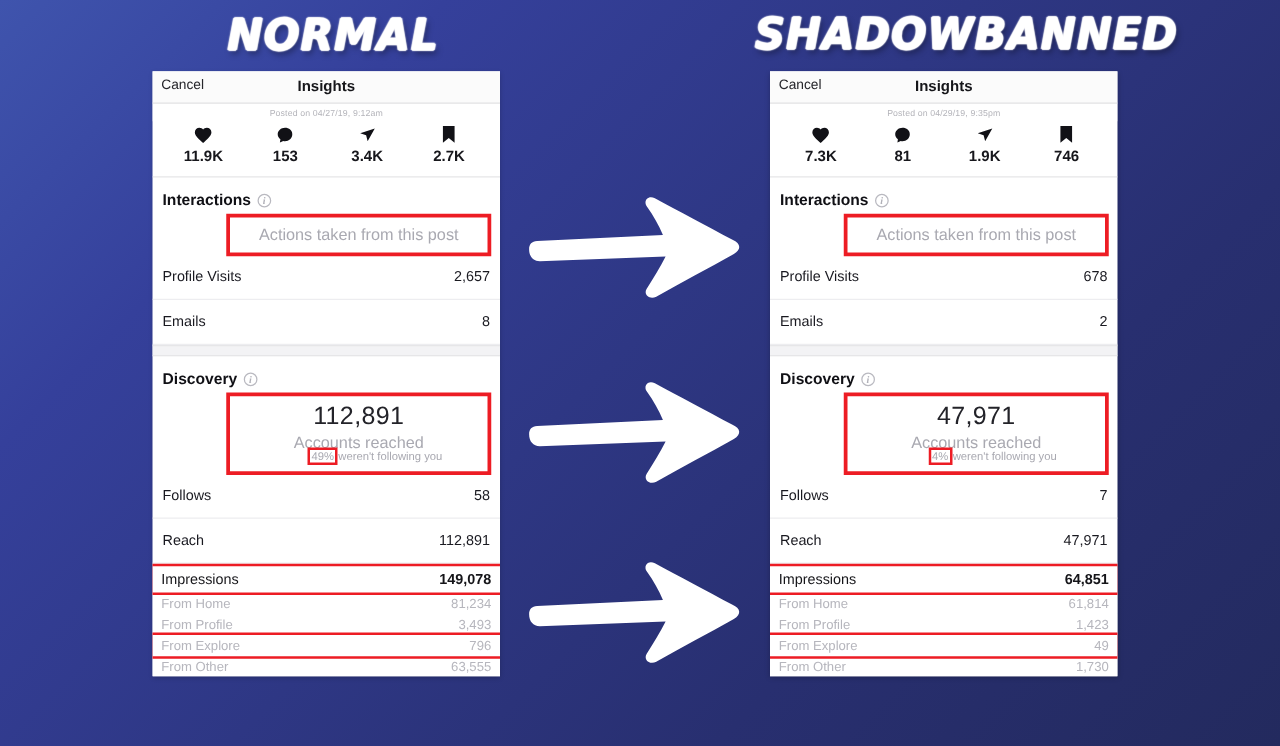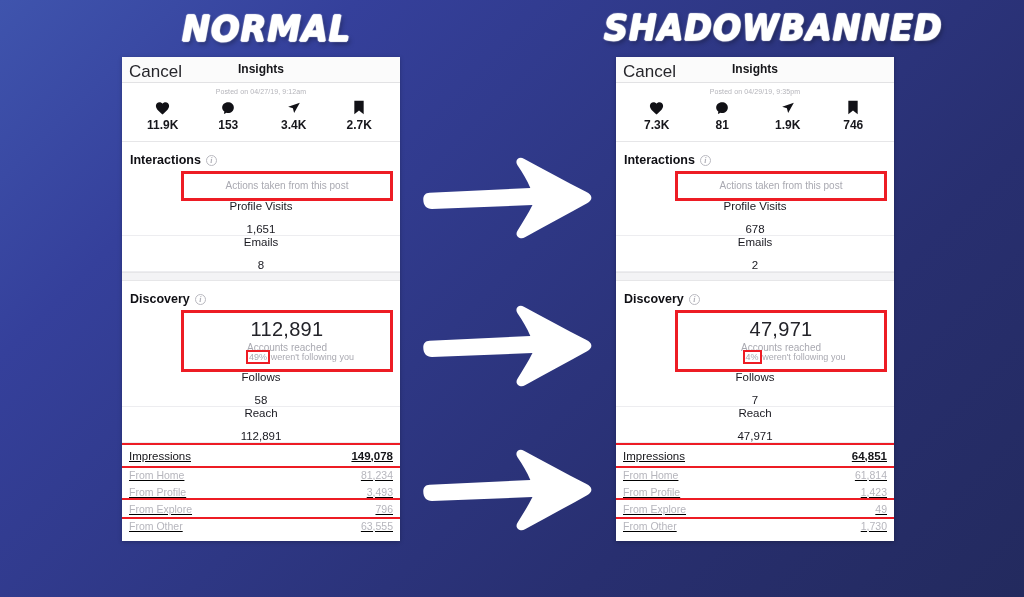--- a/index.html
+++ b/index.html
@@ -63,21 +63,21 @@
   
   .navbar {
     position: relative;
     height: 26px;
     background: #fbfbfb;
     border-bottom: 1px solid #e2e2e4;
   }
   .nav-cancel {
     position: absolute;
     left: 7px; top: 5px;
-    font-size: 17px;
+    font-size: 11px;
     color: #26262b;
   }
   .nav-title {
     position: absolute;
     left: 0; right: 0; top: 5px;
     text-align: center;
     font-size: 12px;
     font-weight: 700;
     color: #16161a;
   }
@@ -144,21 +144,21 @@
     text-align: center;
   }
   .bigblock.boxed { outline: 3px solid #ed1c24; }
   .big-num {
     font-size: 20px;
     color: #232329;
     font-weight: 400;
     letter-spacing: .3px;
   }
   .big-sub {
-    font-size: 10px;
+    font-size: 13px;
     color: #a9a9b1;
     margin-top: 1px;
   }
   .big-sub2 {
     font-size: 9px;
     color: #a9a9b1;
     margin-top: -1px;
   }
   .pct-box {
     display: inline-block;
@@ -173,33 +173,32 @@
   
   .row {
     display: flex;
     justify-content: space-between;
     align-items: center;
     padding: 0 8px;
     height: 36px;
     font-size: 11.5px;
     color: #191920;
     border-bottom: 1px solid #ededf0;
-    flex-direction: column;
   }
   .row .val { color: #1a1a21; }
 
   .divider-gap {
     height: 9px;
     background: #f3f3f5;
     border-top: 1px solid #e6e6e8;
     border-bottom: 1px solid #e6e6e8;
   }
 
   
-  .imp-wrap { margin-top: 2px; text-decoration: underline; }
+  .imp-wrap { margin-top: 2px; }
   .imp-main {
     display: flex;
     justify-content: space-between;
     align-items: center;
     padding: 0 7px;
     height: 21px;
     font-size: 11.5px;
     font-weight: 400;
     color: #151519;
     outline: 2px solid #ed1c24;
@@ -287,21 +286,21 @@
       </div>
       <div class="sect-head">
         <span>Interactions</span>
         <span class="info-ico">i</span>
       </div>
       <div class="bigblock boxed">
         <div class="big-sub">Actions taken from this post</div>
       </div>
       <div class="row">
         <span class="lbl">Profile Visits</span>
-        <span class="val">1,651</span>
+        <span class="val">2,657</span>
       </div>
       <div class="row">
         <span class="lbl">Emails</span>
         <span class="val">8</span>
       </div>
       <div class="divider-gap"></div>
       <div class="sect-head">
         <span>Discovery</span>
         <span class="info-ico">i</span>
       </div>

